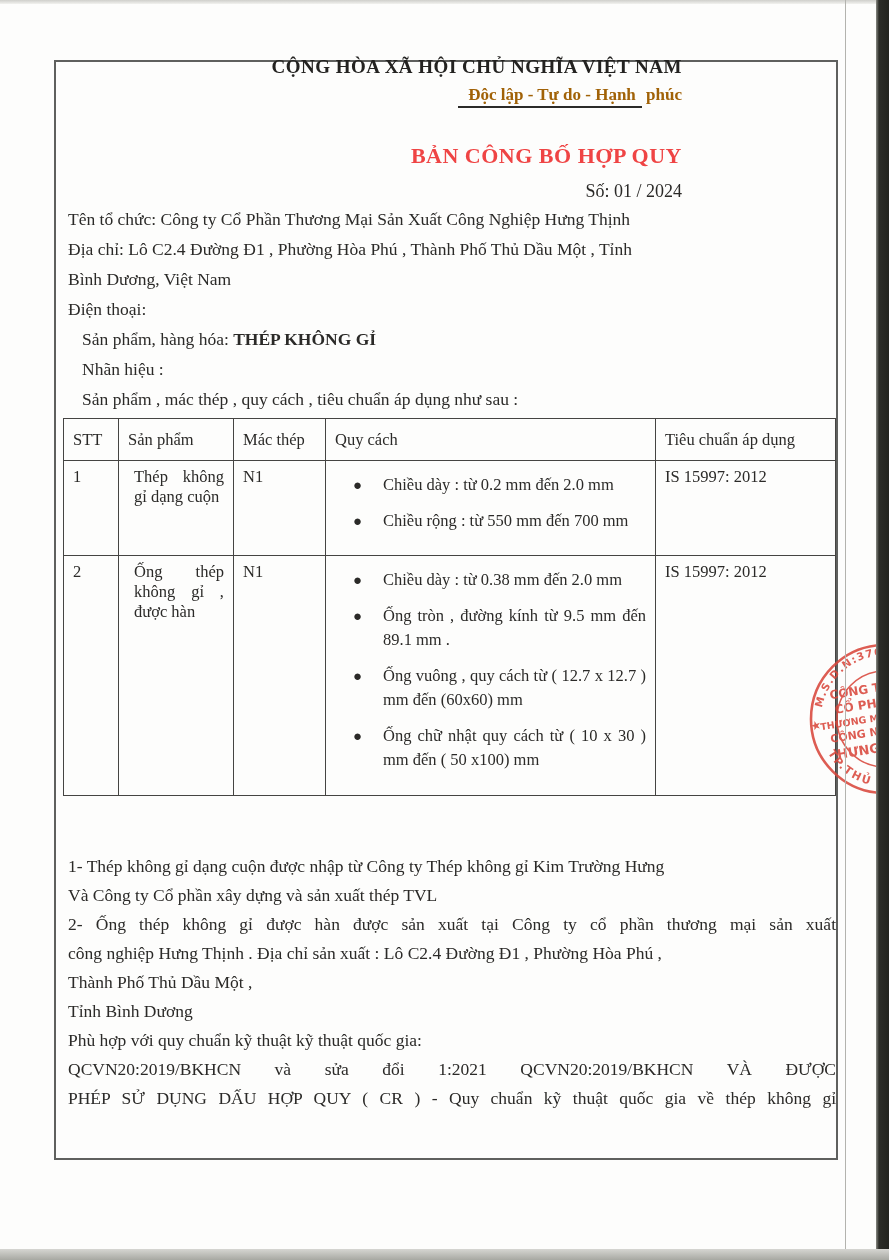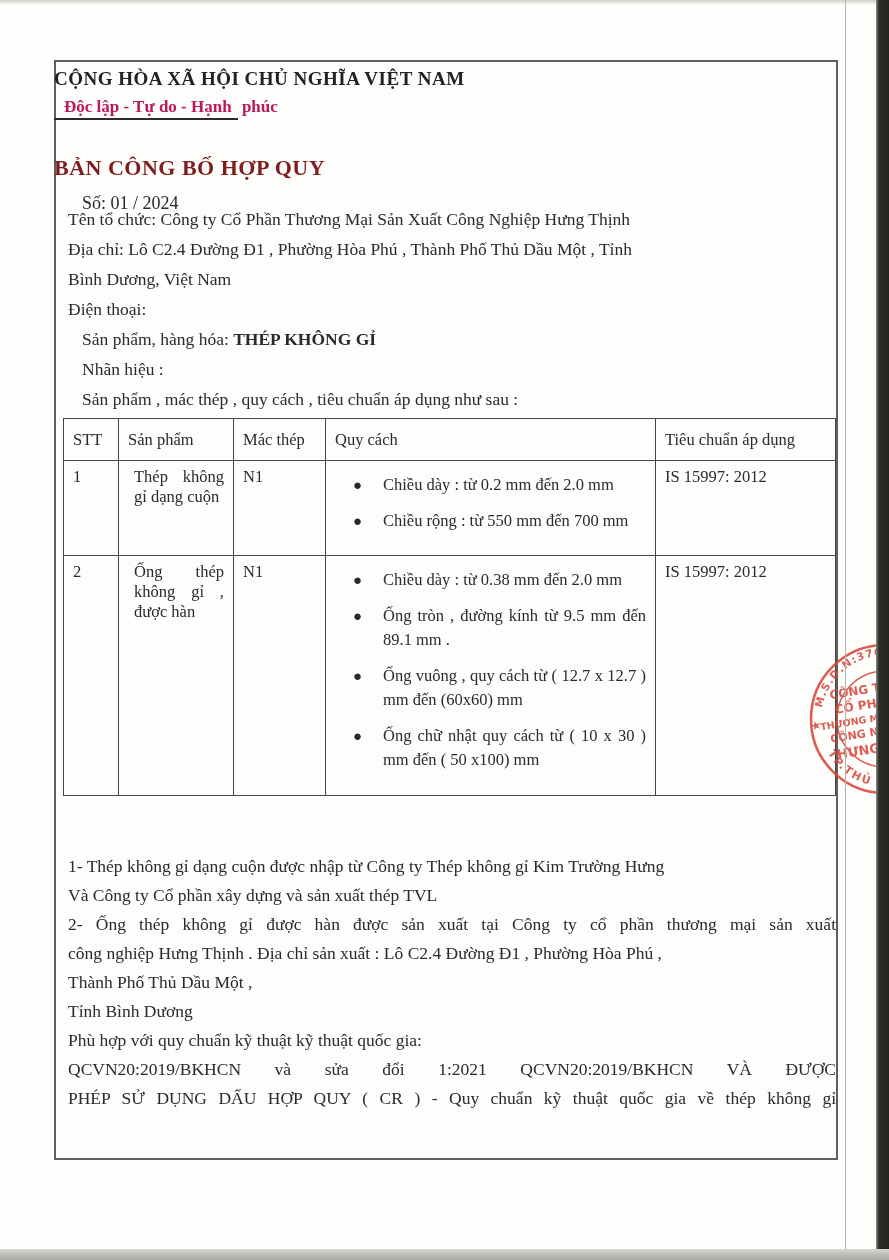--- a/index.html
+++ b/index.html
@@ -18,25 +18,25 @@
   .scan-bottom-band{position:absolute;left:0;bottom:0;width:889px;height:11px;background:linear-gradient(to bottom,#d6d6d2,#a7a8a2);}
   .scan-paper-edge{position:absolute;left:845px;top:0;width:1px;height:1249px;background:#b3b3ae;}
 
   
   .frame{
     position:absolute;left:54px;top:60px;width:784px;height:1100px;
     border:2px solid #5f605e;
     box-sizing:border-box;
   }
 
-  .header{position:absolute;left:54px;top:68px;width:628px;text-align:left;}
+  .header{position:absolute;left:54px;top:56px;width:628px;text-align:right;}
   .nat-title{font-size:19px;font-weight:bold;letter-spacing:.5px;color:#232220;}
-  .motto{margin-top:7px;font-size:17px;font-weight:bold;color:#be185d;}
+  .motto{margin-top:7px;font-size:17px;font-weight:bold;color:#a16207;}
   .motto .ul{border-bottom:2px solid #2b2a28;padding:0 6px 2px 10px;}
-  .doc-title{margin-top:38px;font-size:22px;font-weight:bold;letter-spacing:.5px;color:#7f1d1d;}
+  .doc-title{margin-top:38px;font-size:22px;font-weight:bold;letter-spacing:.5px;color:#ef4444;}
   .doc-number{margin-top:12px;font-size:18px;margin-left:28px;}
 
   .info{position:absolute;left:68px;top:204px;width:766px;font-size:17.5px;line-height:30px;}
   .info .ind{padding-left:14px;}
   .bold{font-weight:bold;}
 
   table.spec{
     position:absolute;left:63px;top:418px;
     border-collapse:collapse;
     font-size:16.5px;

